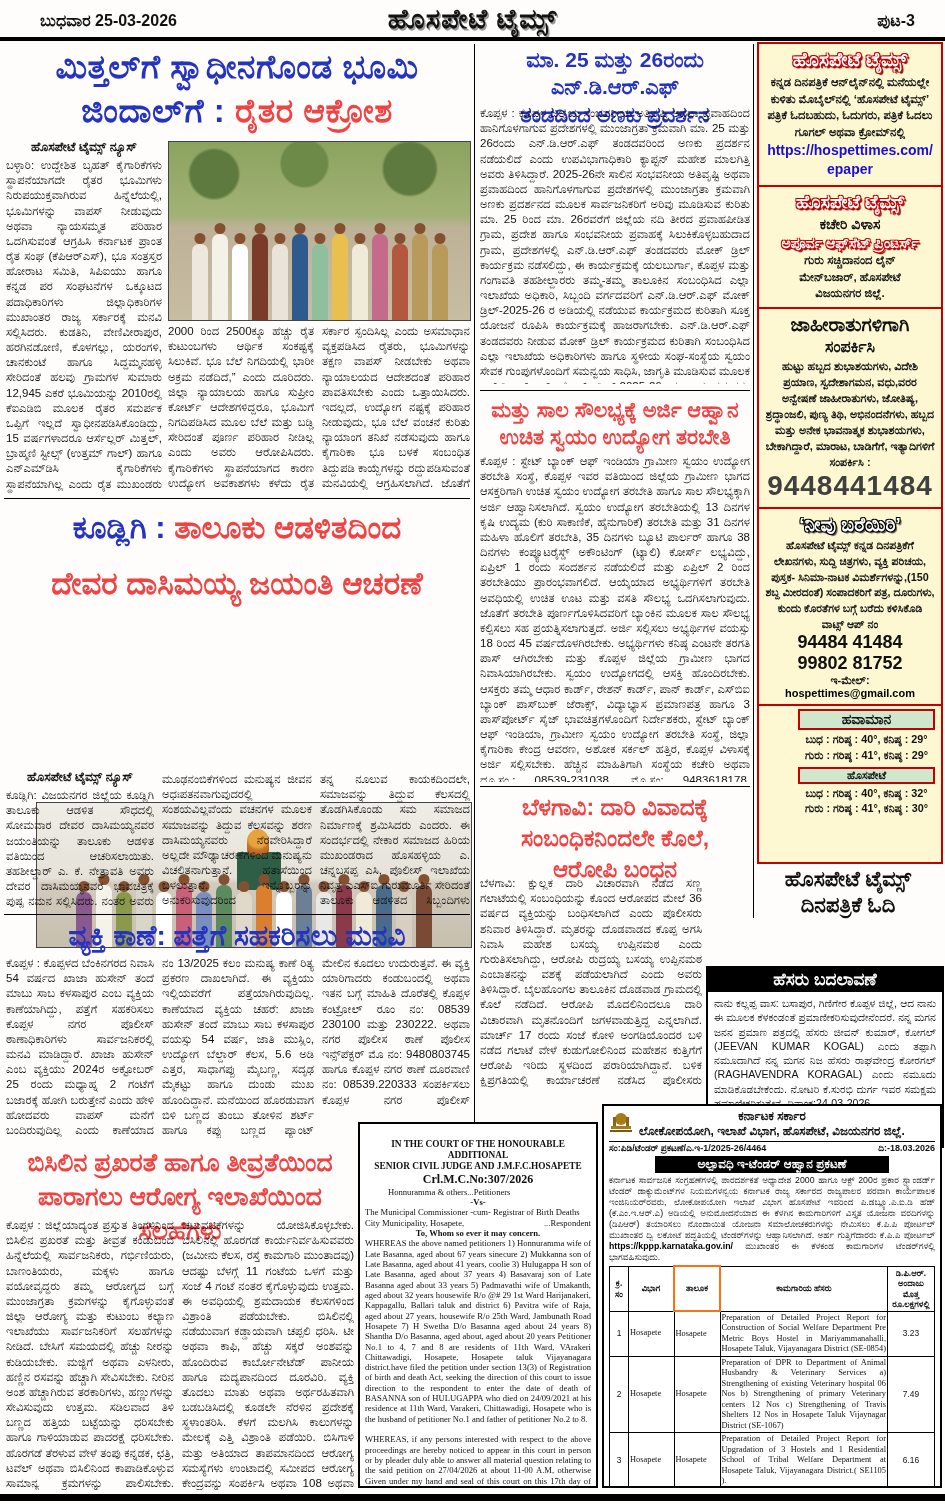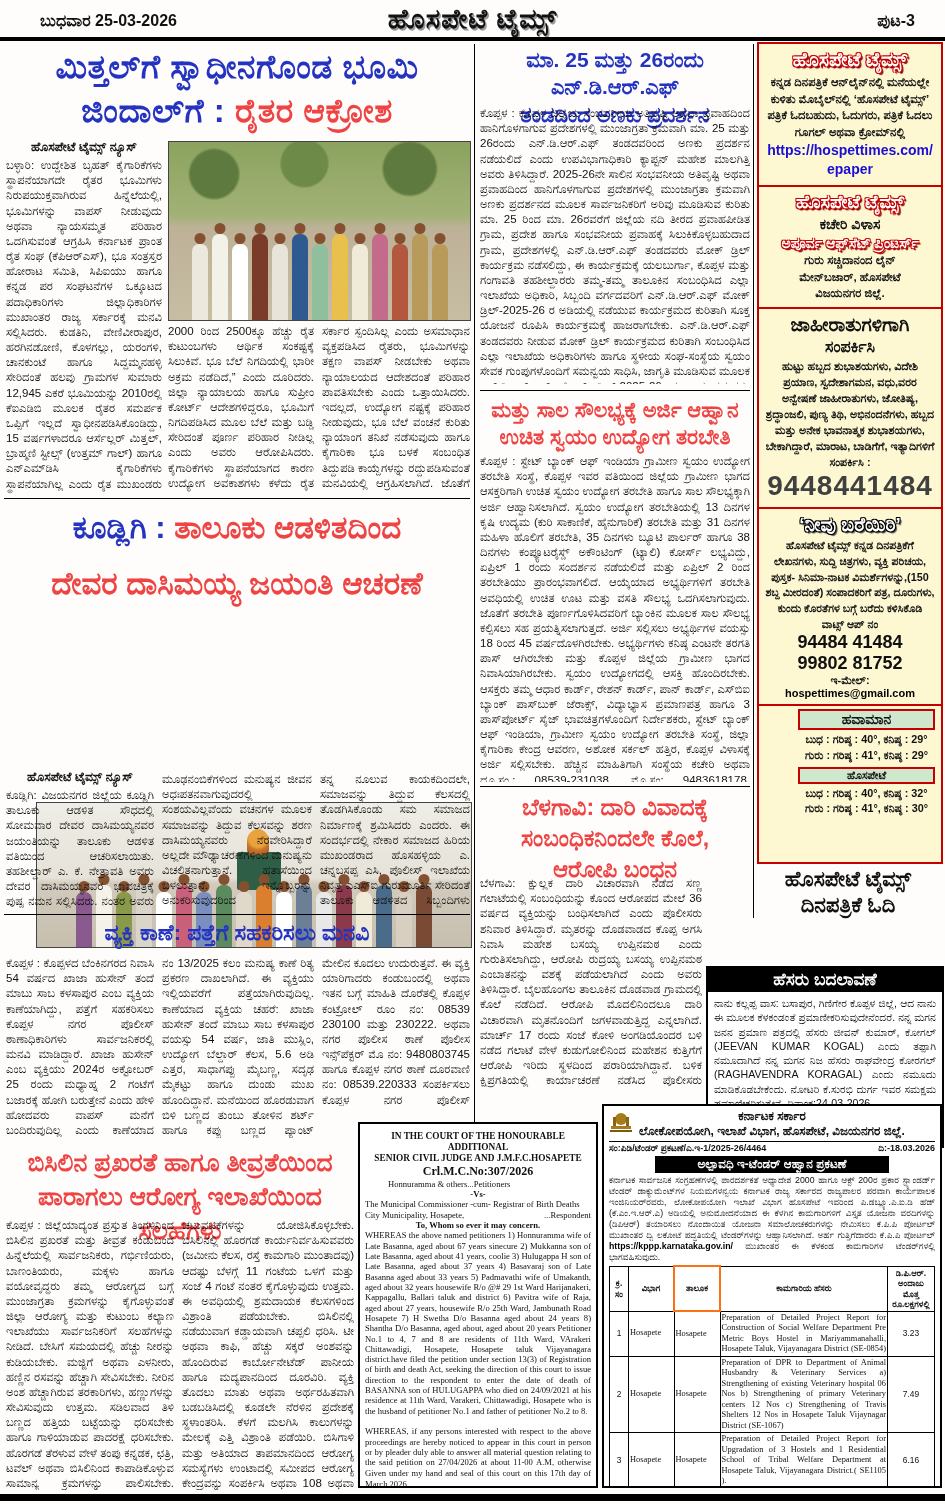--- a/index.html
+++ b/index.html
@@ -116,21 +116,21 @@
       </div>
   </div>
   <div class="abs" style="left:6px;top:770px;width:148px;height:140px;overflow:hidden;">
     <div class="byline">ಹೊಸಪೇಟೆ ಟೈಮ್ಸ್ ನ್ಯೂಸ್</div>
     <div class="jt body-txt">ಕೂಡ್ಲಿಗಿ: ವಿಜಯನಗರ ಜಿಲ್ಲೆಯ ಕೂಡ್ಲಿಗಿ ತಾಲೂಕು ಆಡಳಿತ ಸೌಧದಲ್ಲಿ ಸೋಮವಾರ ದೇವರ ದಾಸಿಮಯ್ಯನವರ ಜಯಂತಿಯನ್ನು ತಾಲೂಕು ಆಡಳಿತ ವತಿಯಿಂದ ಆಚರಿಸಲಾಯಿತು. ತಹಶೀಲ್ದಾರ್ ಎ. ಕೆ. ನೇತ್ರಾವತಿ ಅವರು ದೇವರ ದಾಸಿಮಯ್ಯನವರ ಭಾವಚಿತ್ರಕ್ಕೆ ಪುಷ್ಪ ನಮನ ಸಲ್ಲಿಸಿದರು. ನಂತರ ಅವರು ಮಾತನಾಡಿ</div>
   </div>
   <div class="abs jt body-txt" style="left:162px;top:772px;width:150px;height:138px;">ಮೂಢನಂಬಿಕೆಗಳಿಂದ ಮನುಷ್ಯನ ಜೀವನ ಅಧಃಪತನವಾಗುವುದರಲ್ಲಿ ಸಂಶಯವಿಲ್ಲವೆಂದು ವಚನಗಳ ಮೂಲಕ ಸಮಾಜವನ್ನು ತಿದ್ದುವ ಕೆಲಸವನ್ನು ಶರಣ ದಾಸಿಮಯ್ಯನವರು ನೆರವೇರಿಸಿದ್ದಾರೆ ಅಲ್ಲದೇ ಮೌಢ್ಯಾಚರಣೆಗಳಿಂದ ಮನುಷ್ಯನು ವಿಚಲಿತನಾಗುತ್ತಾನೆ. ಹತಾಸೆಯಿಂದ ಬಳಲುತ್ತಾನೆ. ಇನ್ನೊಬ್ಬರನ್ನು ಅನುಕರಿಸುವುದರಿಂದ ಹಾಳಾಗಿಹೋಗುತ್ತಾನೆ ಎಂದು ಇದನ್ನು ಅರಿತ ಆದ್ಯ ವಚನಕಾರ</div>
   <div class="abs jt body-txt" style="left:320px;top:772px;width:150px;height:138px;">ತನ್ನ ನೂಲುವ ಕಾಯಕದಿಂದಲೇ, ಸಮಾಜವನ್ನು ತಿದ್ದುವ ಕೆಲಸದಲ್ಲಿ ತೊಡಗಿಸಿಕೊಂಡು ಸಮ ಸಮಾಜದ ನಿರ್ಮಾಣಕ್ಕೆ ಶ್ರಮಿಸಿದರು ಎಂದರು. ಈ ಸಂದರ್ಭದಲ್ಲಿ ನೇಕಾರ ಸಮಾಜದ ಹಿರಿಯ ಮುಖಂಡರಾದ ಹೊಸಹಳ್ಳಿಯ ಎ. ಚನ್ನಬಸಪ್ಪ ಎಸಿ, ಪೊಲೀಸ್ ಇಲಾಖೆಯ ನಿವೃತ್ತ ಎಎಸ್‌ಐ ಗುರುಮೂರ್ತಿ ಸೇರಿದಂತೆ ತಾಲೂಕು ಆಡಳಿತದ ಸಿಬ್ಬಂದಿಗಳು ಪಾಲ್ಗೊಂಡಿದ್ದರು.</div>
   <div class="abs rule" style="left:4px;top:914px;width:466px;height:1px;"></div>
 
-  <div class="abs blue ctr b" style="left:4px;top:920px;width:466px;font-size:22px;">ವ್ಯಕ್ತಿ ಕಾಣೆ: ಪತ್ತೆಗೆ ಸಹಕರಿಸಲು ಮನವಿ</div>
+  <div class="abs blue ctr b" style="left:4px;top:920px;width:466px;font-size:28px;">ವ್ಯಕ್ತಿ ಕಾಣೆ: ಪತ್ತೆಗೆ ಸಹಕರಿಸಲು ಮನವಿ</div>
   <div class="abs jt body-txt" style="left:6px;top:956px;width:148px;height:182px;">ಕೊಪ್ಪಳ : ಕೊಪ್ಪಳದ ಬೆಂಕಿನಗರದ ನಿವಾಸಿ 54 ವರ್ಷದ ಖಾಜಾ ಹುಸೇನ್ ತಂದೆ ಮಾಬು ಸಾಬ ಕಳಸಾಪುರ ಎಂಬ ವ್ಯಕ್ತಿಯ ಕಾಣೆಯಾಗಿದ್ದು, ಪತ್ತೆಗೆ ಸಹಕರಿಸಲು ಕೊಪ್ಪಳ ನಗರ ಪೊಲೀಸ್ ಠಾಣಾಧಿಕಾರಿಗಳು ಸಾರ್ವಜನಿಕರಲ್ಲಿ ಮನವಿ ಮಾಡಿದ್ದಾರೆ. ಖಾಜಾ ಹುಸೇನ್ ಎಂಬ ವ್ಯಕ್ತಿಯು 2024ರ ಅಕ್ಟೋಬರ್ 25 ರಂದು ಮಧ್ಯಾಹ್ನ 2 ಗಂಟೆಗೆ ಬಜಾರಕ್ಕೆ ಹೋಗಿ ಬರುತ್ತೇನೆ ಎಂದು ಹೇಳಿ ಹೋದವರು ವಾಪಸ್ ಮನೆಗೆ ಬಂದಿರುವುದಿಲ್ಲ ಎಂದು ಕಾಣೆಯಾದ ವ್ಯಕ್ತಿಯ ಪತ್ನಿ ಶಬನಾ ಬೇಗಂ ಅವರು ಪೊಲೀಸ್ ಠಾಣೆಗೆ ದೂರು ನೀಡಿದ್ದು, ಕೊಪ್ಪಳ ನಗರ ಪೊಲೀಸ್ ಠಾಣೆಯಲ್ಲಿ ಗುನ್ನೆ</div>
   <div class="abs jt body-txt" style="left:162px;top:956px;width:152px;height:182px;">ನಂ 13/2025 ಕಲಂ ಮನುಷ್ಯ ಕಾಣೆ ರಿತ್ಯ ಪ್ರಕರಣ ದಾಖಲಾಗಿದೆ. ಈ ವ್ಯಕ್ತಿಯು ಇಲ್ಲಿಯವರೆಗೆ ಪತ್ತೆಯಾಗಿರುವುದಿಲ್ಲ. ಕಾಣೆಯಾದ ವ್ಯಕ್ತಿಯ ಚಹರೆ: ಖಾಜಾ ಹುಸೇನ್ ತಂದೆ ಮಾಬು ಸಾಬ ಕಳಸಾಪುರ ವಯಸ್ಸು 54 ವರ್ಷ, ಜಾತಿ ಮುಸ್ಲಿಂ, ಉದ್ಯೋಗ ಬೆಲ್ದಾರ್ ಕೆಲಸ, 5.6 ಅಡಿ ಎತ್ತರ, ಸಾಧಾಗಪ್ಪು ಮೈಬಣ್ಣ, ಸದೃಢ ಮೈಕಟ್ಟು ಹಾಗೂ ದುಂಡು ಮುಖ ಹೊಂದಿದ್ದಾನೆ. ಮನೆಯಿಂದ ಹೊರಡುವಾಗ ಬಿಳಿ ಬಣ್ಣದ ತುಂಬು ತೋಳಿನ ಶರ್ಟ್ ಹಾಗೂ ಕಪ್ಪು ಬಣ್ಣದ ಪ್ಯಾಂಟ್ ಧರಿಸಿರುತ್ತಾರೆ. ವ್ಯಕ್ತಿಯು ಕನ್ನಡ, ತೆಲುಗು, ಹಿಂದಿ ಭಾಷೆ ಮಾತನಾಡುತ್ತಾನೆ ಹಾಗೂ ಹಣೆಯ</div>
   <div class="abs jt body-txt" style="left:322px;top:956px;width:148px;height:150px;">ಮೇಲಿನ ಕೂದಲು ಉದುರುತ್ತವೆ. ಈ ವ್ಯಕ್ತಿ ಯಾರಿಗಾದರು ಕಂಡುಬಂದಲ್ಲಿ ಅಥವಾ ಇತನ ಬಗ್ಗೆ ಮಾಹಿತಿ ದೊರೆತಲ್ಲಿ ಕೊಪ್ಪಳ ಕಂಟ್ರೋಲ್ ರೂಂ ನಂ: 08539 230100 ಮತ್ತು 230222. ಅಥವಾ ನಗರ ಪೊಲೀಸ ಠಾಣೆ ಪೊಲೀಸ ಇನ್ಸ್‌ಪೆಕ್ಟರ್ ಮೊ ನಂ: 9480803745 ಹಾಗೂ ಕೊಪ್ಪಳ ನಗರ ಠಾಣೆ ದೂರವಾಣಿ ನಂ: 08539.220333 ಸಂಪರ್ಕಿಸಲು ಕೊಪ್ಪಳ ನಗರ ಪೊಲೀಸ್ ಠಾಣಾಧಿಕಾರಿಗಳು ಪ್ರಕಟಣೆಯಲ್ಲಿ ತಿಳಿಸಿದ್ದಾರೆ.</div>
 
   <div class="abs red ctr b" style="left:2px;top:1146px;width:356px;font-size:25px;line-height:1.35;">
     <div>ಬಿಸಿಲಿನ ಪ್ರಖರತೆ ಹಾಗೂ ತೀವ್ರತೆಯಿಂದ</div>
     <div>ಪಾರಾಗಲು ಆರೋಗ್ಯ ಇಲಾಖೆಯಿಂದ ಸಲಹೆಗಳು</div>
   </div>
   <div class="abs jt body-txt" style="left:6px;top:1218px;width:168px;height:272px;">ಕೊಪ್ಪಳ : ಜಿಲ್ಲೆಯಾದ್ಯಂತ ಪ್ರಸ್ತುತ ತಿಂಗಳಿನಿಂದ ಬಿಸಿಲಿನ ಪ್ರಖರತೆ ಮತ್ತು ತೀವ್ರತೆ ಕಂಡುಬಂದ ಹಿನ್ನೆಲೆಯಲ್ಲಿ ಸಾರ್ವಜನಿಕರು, ಗರ್ಭಿಣಿಯರು, ಬಾಣಂತಿಯರು, ಮಕ್ಕಳು ಹಾಗೂ ವಯೋವೃದ್ಧರು ತಮ್ಮ ಆರೋಗ್ಯದ ಬಗ್ಗೆ ಮುಂಜಾಗ್ರತಾ ಕ್ರಮಗಳನ್ನು ಕೈಗೊಳ್ಳುವಂತೆ ಜಿಲ್ಲಾ ಆರೋಗ್ಯ ಮತ್ತು ಕುಟುಂಬ ಕಲ್ಯಾಣ ಇಲಾಖೆಯು ಸಾರ್ವಜನಿಕರಿಗೆ ಸಲಹೆಗಳನ್ನು ನೀಡಿದೆ. ಬೇಸಿಗೆ ಸಮಯದಲ್ಲಿ ಹೆಚ್ಚು ನೀರನ್ನು ಕುಡಿಯಬೇಕು. ಮಜ್ಜಿಗೆ ಅಥವಾ ಎಳನೀರು, ಹಣ್ಣಿನ ರಸವನ್ನು ಹೆಚ್ಚಾಗಿ ಸೇವಿಸಬೇಕು. ನೀರಿನ ಅಂಶ ಹೆಚ್ಚಾಗಿರುವ ತರಕಾರಿಗಳು, ಹಣ್ಣುಗಳನ್ನು ಸೇವಿಸುವುದು ಉತ್ತಮ. ಸಡಿಲವಾದ ತಿಳಿ ಬಣ್ಣದ ಹತ್ತಿಯ ಬಟ್ಟೆಯನ್ನು ಧರಿಸಬೇಕು ಹಾಗೂ ಗಾಳಿಯಾಡುವ ಪಾದರಕ್ಷೆ ಧರಿಸಬೇಕು. ಹೊರಗಡೆ ತೆರಳುವ ವೇಳೆ ತಂಪು ಕನ್ನಡಕ, ಛತ್ರಿ, ಟವೆಲ್ ಅಥವಾ ಬಿಸಿಲಿನಿಂದ ಕಾಪಾಡಿಕೊಳ್ಳುವ ಸಾಮಾನ್ಯ ಕ್ರಮಗಳನ್ನು ಪಾಲಿಸಬೇಕು. ರೇಡಿಯೋ, ದೂರದರ್ಶನ ಹಾಗೂ ದಿನಪತ್ರಿಕೆಗಳಲ್ಲಿ ಬಿಸಿಯಾದ ಗಾಳಿ ಅಥವಾ ಶಾಖ ತರಂಗ(ಹೀಟ್ ವೇವ್)ದ ಬಗ್ಗೆ ನೀಡುವ ಮಾಹಿತಿ ಅನುಸಾರ ದೈನಂದಿನ</div>
   <div class="abs jt body-txt" style="left:182px;top:1218px;width:172px;height:272px;">ಚಟುವಟಿಕೆಗಳನ್ನು ಯೋಜಿಸಿಕೊಳ್ಳಬೇಕು. ಬಿಸಿಲಿನಲ್ಲಿ ಹೊರಗಡೆ ಕಾರ್ಯನಿರ್ವಹಿಸುವವರು (ಜಮೀನು ಕೆಲಸ, ರಸ್ತೆ ಕಾಮಗಾರಿ ಮುಂತಾದವು) ಆದಷ್ಟು ಬೆಳಗ್ಗೆ 11 ಗಂಟೆಯ ಒಳಗೆ ಮತ್ತು ಸಂಜೆ 4 ಗಂಟೆ ನಂತರ ಕೈಗೊಳ್ಳುವುದು ಉತ್ತಮ. ಈ ಅವಧಿಯಲ್ಲಿ ಶ್ರಮದಾಯಕ ಕೆಲಸಗಳಿಂದ ವಿಶ್ರಾಂತಿ ಪಡೆಯಬೇಕು. ಬಿಸಿಲಿನಲ್ಲಿ ನಡೆಯುವಾಗ ಕಡ್ಡಾಯವಾಗಿ ಚಪ್ಪಲಿ ಧರಿಸಿ. ಟೀ ಅಥವಾ ಕಾಫಿ, ಹೆಚ್ಚು ಸಕ್ಕರೆ ಅಂಶವನ್ನು ಹೊಂದಿರುವ ಕಾರ್ಬೋನೇಟೆಡ್ ಪಾನೀಯ ಹಾಗೂ ಮದ್ಯಪಾನದಿಂದ ದೂರವಿರಿ. ವ್ಯಕ್ತಿ ತೊದಲು ಮಾತು ಅಥವಾ ಅರ್ಥರಹಿತವಾಗಿ ಬಡಬಡಿಸಿದಲ್ಲಿ ಕೂಡಲೇ ನೆರಳಿನ ಪ್ರದೇಶಕ್ಕೆ ಸ್ಥಳಾಂತರಿಸಿ. ಕೆಳಗೆ ಮಲಗಿಸಿ ಕಾಲುಗಳನ್ನು ಮೇಲಕ್ಕೆ ಎತ್ತಿ ವಿಶ್ರಾಂತಿ ಪಡೆಯಿರಿ. ಬಿಸಿಗಾಳಿ ಮತ್ತು ಅತಿಯಾದ ತಾಪಮಾನದಿಂದ ಆರೋಗ್ಯ ಸಮಸ್ಯೆಗಳು ಉಂಟಾದಲ್ಲಿ ಸಮೀಪದ ಆರೋಗ್ಯ ಕೇಂದ್ರವನ್ನು ಸಂಪರ್ಕಿಸಿ ಅಥವಾ 108 ಅಥವಾ 102ಕ್ಕೆ ಕರೆ ಮಾಡಬೇಕು ಎಂದು ಜಿಲ್ಲಾ ಆರೋಗ್ಯ ಮತ್ತು ಕುಟುಂಬ ಕಲ್ಯಾಣಾಧಿಕಾರಿಗಳು ಪ್ರಕಟಣೆಯಲ್ಲಿ ತಿಳಿಸಿದ್ದಾರೆ.</div>
@@ -204,21 +204,21 @@
   <div class="abs ctr b" style="left:755px;top:866px;width:186px;font-size:21px;line-height:1.25;">
     <div>ಹೊಸಪೇಟೆ ಟೈಮ್ಸ್</div>
     <div>ದಿನಪತ್ರಿಕೆ ಓದಿ</div>
   </div>
 
   <div class="abs boxed" style="left:706px;top:966px;width:234px;height:178px;">
     <div style="background:#000;color:#fff;font-weight:bold;text-align:center;font-size:17px;padding:2px 0;">ಹೆಸರು ಬದಲಾವಣೆ</div>
     <div class="jt" style="font-size:10.6px;line-height:1.35;padding:4px 6px;">ನಾನು ಕಲ್ಲಪ್ಪ ವಾಸ: ಬಸಾಪುರ, ಗಿಣಿಗೇರ ಕೊಪ್ಪಳ ಜಿಲ್ಲೆ, ಆದ ನಾನು ಈ ಮೂಲಕ ಕೆಳಕಂಡಂತೆ ಪ್ರಮಾಣೀಕರಿಸುವುದೇನೆಂದರೆ. ನನ್ನ ಮಗನ ಜನನ ಪ್ರಮಾಣ ಪತ್ರದಲ್ಲಿ ಹೆಸರು ಜೀವನ್ ಕುಮಾರ್, ಕೋಗಲ್ (JEEVAN KUMAR KOGAL) ಎಂದು ತಪ್ಪಾಗಿ ನಮೂದಾಗಿದೆ ನನ್ನ ಮಗನ ನಿಜ ಹೆಸರು ರಾಘವೇಂದ್ರ ಕೋರಗಲ್ (RAGHAVENDRA KORAGAL) ಎಂದು ನಮೂದು ಮಾಡಿಕೊಡಬೇಕೆಂದು. ನೋಟರಿ ಕೆ.ಸುರಭಿ ದುರ್ಗ ಇವರ ಸಮಕ್ಷಮ ಪ್ರಮಾಣೀಕರಿಸುತ್ತೇನೆ. ದಿನಾಂಕ:24-03-2026.</div>
   </div>
 
-  <div class="abs boxed serif" style="left:358px;top:1122px;width:240px;height:366px;padding:7px 5px;box-sizing:border-box;font-size:8.6px;line-height:1.2;">
+  <div class="abs boxed serif" style="left:358px;top:1122px;width:240px;height:366px;padding:15px 5px;box-sizing:border-box;font-size:8.6px;line-height:1.2;">
     <div class="ctr b" style="font-size:9.3px;">IN THE COURT OF THE HONOURABLE ADDITIONAL</div>
     <div class="ctr b" style="font-size:9.3px;">SENIOR CIVIL JUDGE AND J.M.F.C.HOSAPETE</div>
     <div class="ctr b" style="font-size:12px;">Crl.M.C.No:307/2026</div>
     <div style="display:flex;margin-left:23px;">
       <span>Honnuramma &amp; others</span>
       <span>...Petitioners</span>
     </div>
     <div class="ctr b">-Vs-</div>
     <div>
       <span>The Municipal Commissioner -cum- Registrar of Birth Deaths City Municipality, Hosapete,</span>

